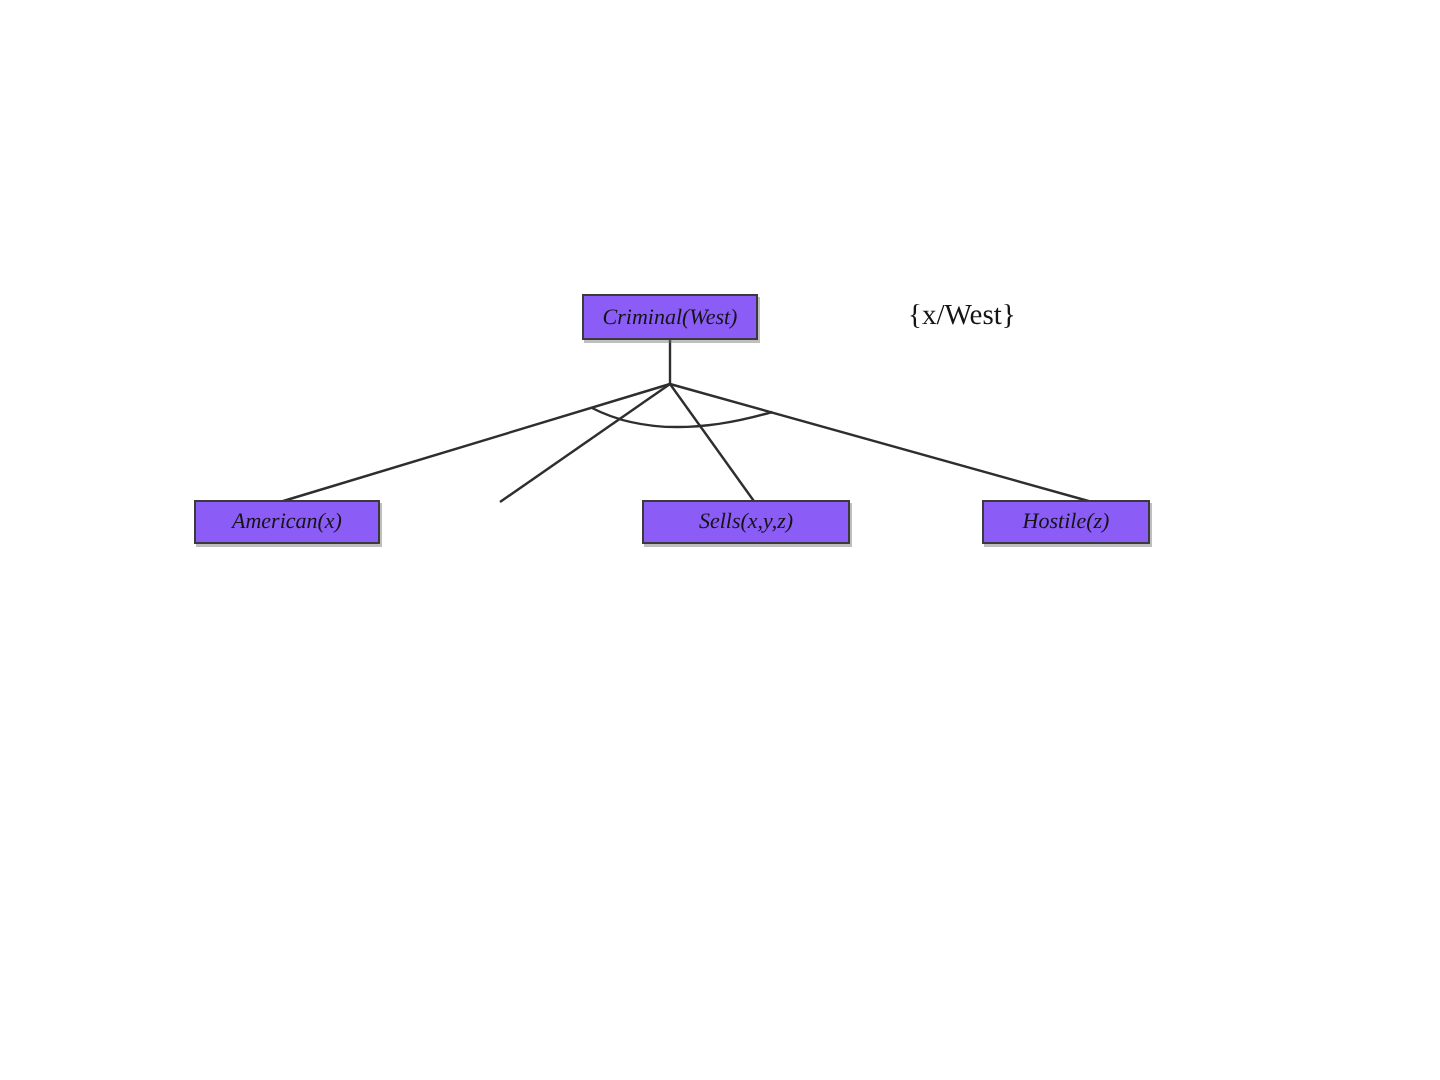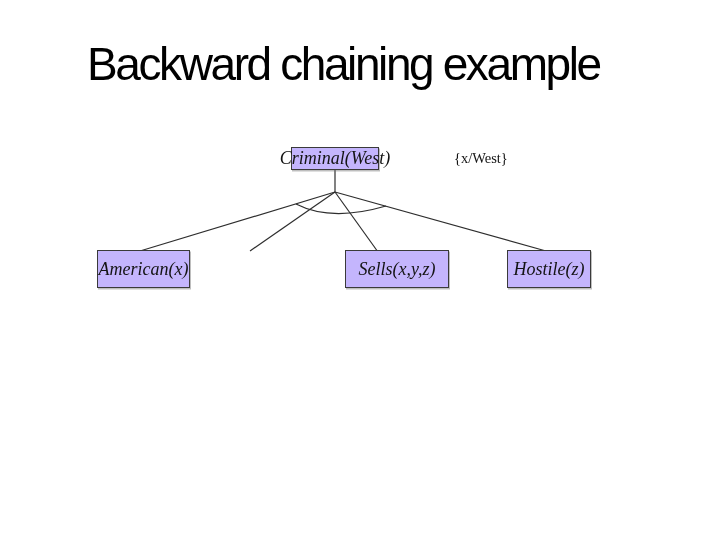--- a/index.html
+++ b/index.html
@@ -33,54 +33,53 @@
     height: 540px;
   }
   .tree-svg path, .tree-svg line {
     stroke: #2e2e2e;
     stroke-width: 1.2;
     fill: none;
   }
   .node {
     position: absolute;
     box-sizing: border-box;
-    background: #c4b5fd;
+    background: #8b5cf6;
     border: 1.4px solid #3a3a3a;
     box-shadow: 1px 1.5px 0 rgba(110,110,110,0.45);
     display: flex;
     align-items: center;
     justify-content: center;
     font-family: "Liberation Serif", "DejaVu Serif", serif;
     font-style: italic;
-    font-size: 18px;
+    font-size: 11px;
     color: #141414;
     white-space: nowrap;
   }
   .node-root   { left: 291px; top: 147px; width: 88px;  height: 23px; }
-  .node-child  { top: 250px; height: 38px; }
+  .node-child  { top: 250px; height: 22px; }
   .node-american { left: 97px;  width: 93px;  }
   .node-weapon   { left: 208px; width: 84px;  }
-  .node-sells    { left: 321px; width: 104px; margin-left: 24px; }
-  .node-hostile  { left: 507px; width: 84px;  }
+  .node-sells    { left: 321px; width: 104px; }
+  .node-hostile  { left: 491px; width: 84px;  }
   .substitution {
     position: absolute;
     left: 454px;
     top: 150px;
     font-family: "Liberation Serif", "DejaVu Serif", serif;
     font-size: 14.5px;
     color: #141414;
     white-space: nowrap;
   }
 </style>
 </head>
 <body>
 
 <div class="slide">
 
-  <div class="slide-title">Backward chaining example</div>
 
   <svg class="tree-svg" viewBox="0 0 720 540" xmlns="http://www.w3.org/2000/svg">
     <line x1="335" y1="170" x2="335" y2="192"></line>
     <line x1="335" y1="192" x2="140" y2="251"></line>
     <line x1="335" y1="192" x2="250" y2="251"></line>
     <line x1="335" y1="192" x2="378" y2="252"></line>
     <line x1="335" y1="192" x2="546" y2="251"></line>
     <path d="M 296 204 Q 331 222 386 206"></path>
   </svg>
 

